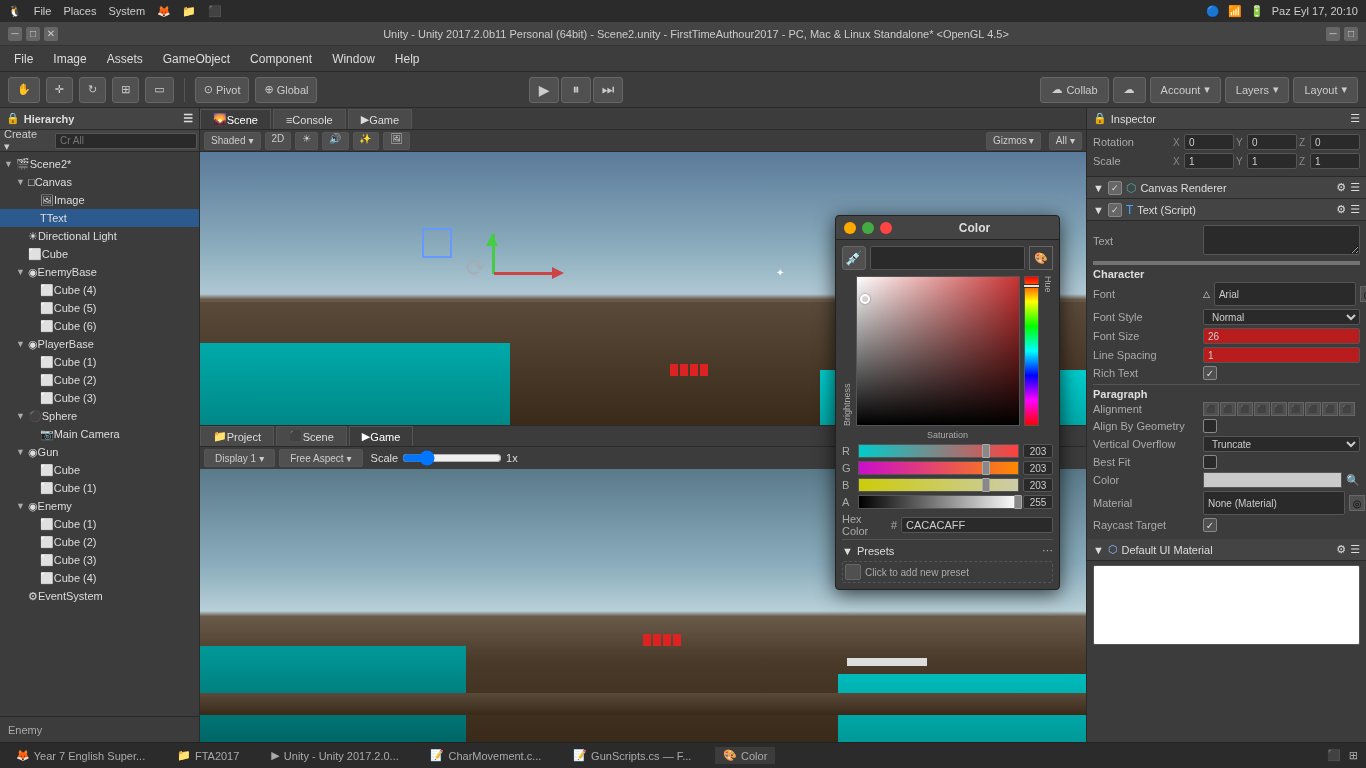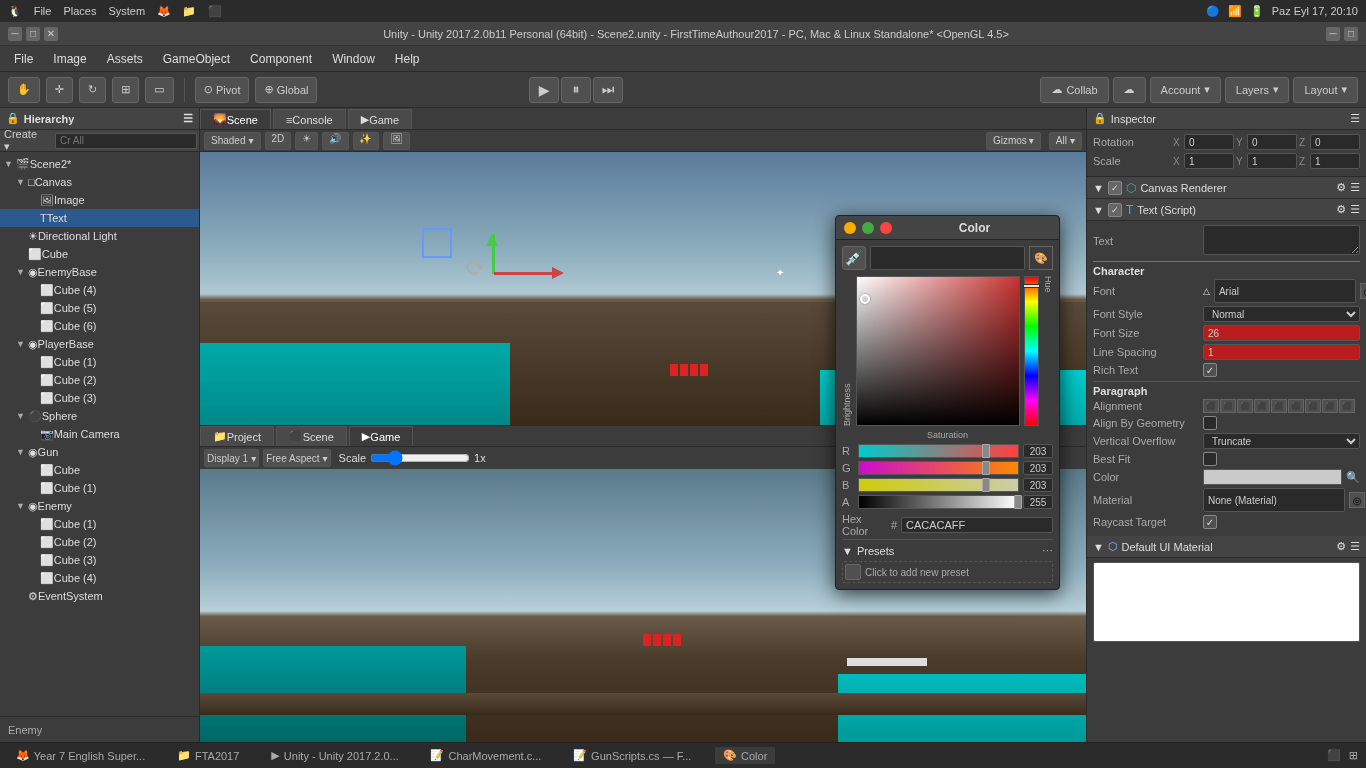--- a/index.html
+++ b/index.html
@@ -67,21 +67,21 @@
     
     .scene-viewport { flex: 1; background: linear-gradient(to bottom, #6a8a9a 0%, #8aaabb 30%, #b0c8d0 50%, #7a6a5a 55%, #5a4a3a 100%); position: relative; overflow: hidden; }
 
     
     .bottom-tabs { height: 22px; background: #3c3c3c; display: flex; align-items: flex-end; border-top: 1px solid #2a2a2a; border-bottom: 1px solid #2a2a2a; }
     .bottom-tab { height: 20px; padding: 0 12px; background: #4a4a4a; border: 1px solid #555; border-bottom: none; font-size: 11px; cursor: pointer; display: flex; align-items: center; color: #ddd; margin-right: 2px; }
     .bottom-tab.active { background: #3c3c3c; color: #fff; }
 
     
     .game-toolbar { height: 22px; background: #3c3c3c; display: flex; align-items: center; padding: 0 4px; gap: 4px; }
-    .game-dropdown { height: 18px; padding: 0 2px; background: #505050; border: 1px solid #555; border-radius: 2px; color: #ccc; font-size: 10px; cursor: pointer; display: flex; align-items: center; gap: 3px; }
+    .game-dropdown { height: 18px; padding: 0 10px; background: #505050; border: 1px solid #555; border-radius: 2px; color: #ccc; font-size: 10px; cursor: pointer; display: flex; align-items: center; gap: 3px; }
 
     
     .inspector-panel { width: 280px; background: #3c3c3c; border-left: 1px solid #2a2a2a; display: flex; flex-direction: column; flex-shrink: 0; overflow-y: auto; }
     .insp-section { border-bottom: 1px solid #2a2a2a; padding: 4px 6px; }
     .insp-row { display: flex; align-items: center; margin-bottom: 3px; font-size: 11px; }
     .insp-label { width: 80px; color: #aaa; flex-shrink: 0; }
     .insp-field { flex: 1; display: flex; gap: 2px; }
     .insp-input { height: 16px; background: #2a2a2a; border: 1px solid #555; border-radius: 2px; color: #ccc; padding: 0 4px; font-size: 10px; width: 50px; }
     .insp-coord { display: flex; align-items: center; gap: 1px; }
     .coord-label { color: #888; font-size: 10px; width: 10px; }
@@ -548,21 +548,21 @@
       </div>
       <div class="comp-content">
 
         <div class="comp-row">
           <span class="comp-label">Text</span>
           <div class="comp-value">
             <textarea class="comp-text-area" style=""></textarea>
           </div>
         </div>
 
-        <div style="font-size:11px;font-weight:bold;color:#ddd;margin:4px 0 2px 0;border-top:1px solid #737373;padding-top:3px;">Character</div>
+        <div style="font-size:11px;font-weight:bold;color:#ddd;margin:4px 0 2px 0;border-top:4px solid #737373;padding-top:3px;">Character</div>
 
         <div class="comp-row">
           <span class="comp-label">Font</span>
           <div class="comp-value none-field">
             <span style="font-size:9px;">△</span>
             <input class="none-input" value="Arial" style="">
             <button class="select-btn">◎</button>
           </div>
         </div>
 

